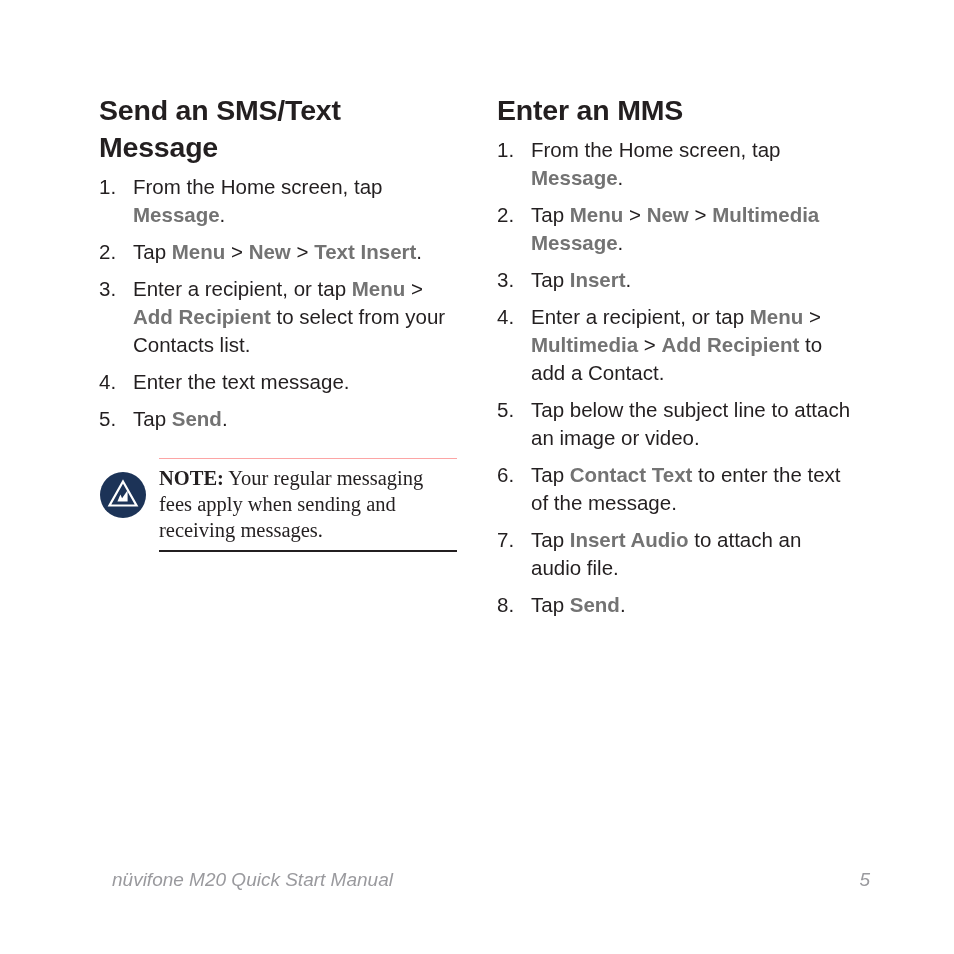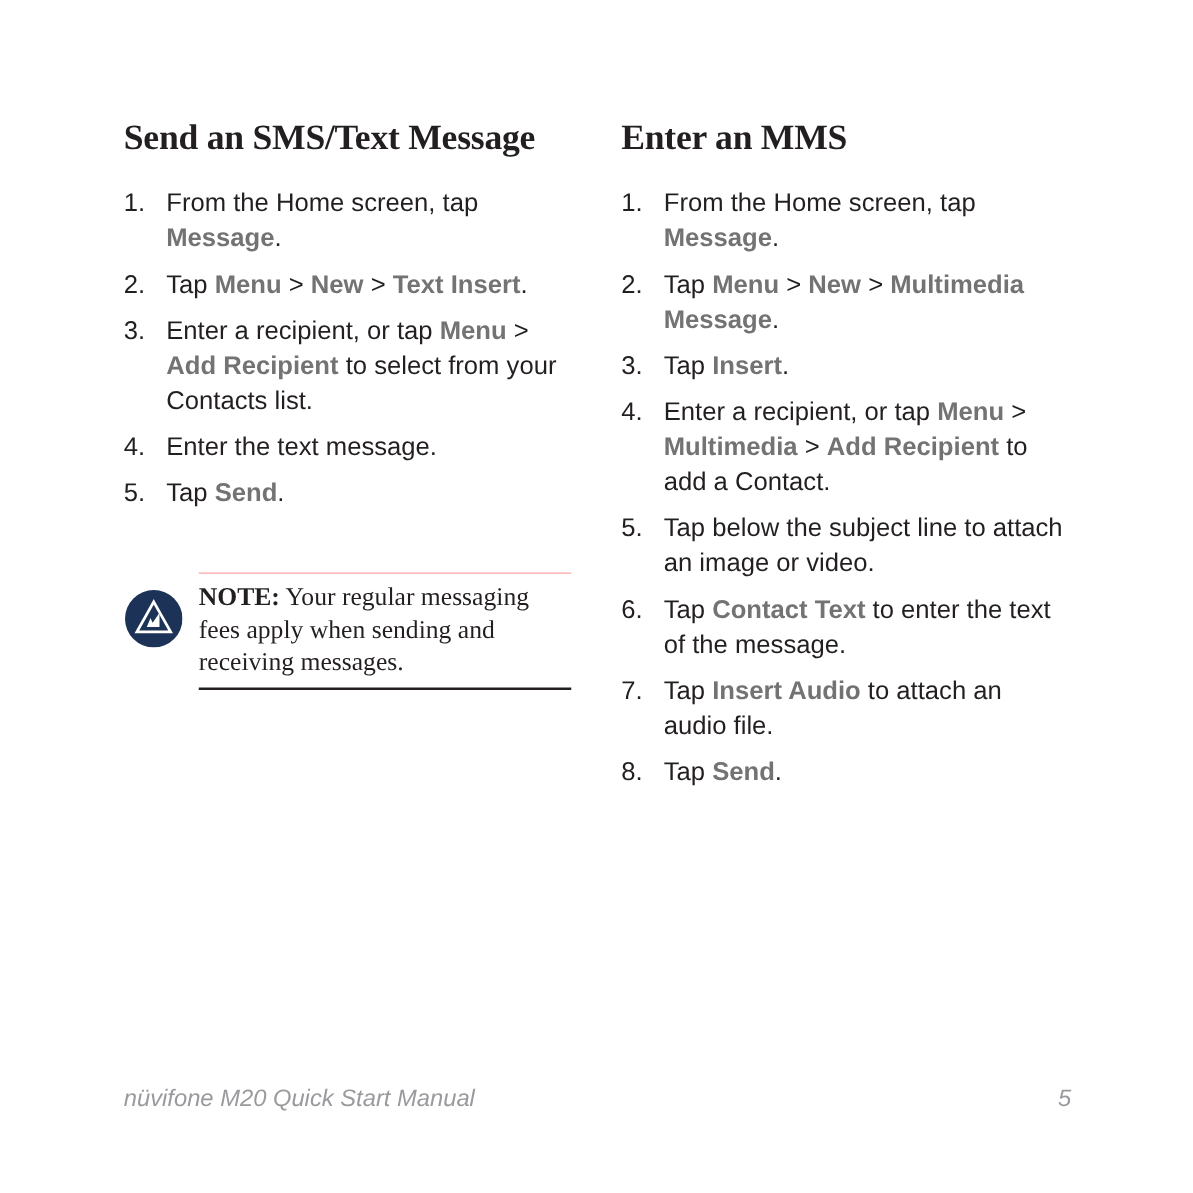--- a/index.html
+++ b/index.html
@@ -26,27 +26,27 @@
   
   .column {
     position: absolute;
     top: 92px;
     width: 360px;
   }
   .col-left  { left: 99px; }
   .col-right { left: 497px; }
 
   h2.section-heading {
-    margin: 0 0 20px 0;
+    margin: 0 0 7px 0;
     font-size: 28.5px;
     line-height: 37px;
     font-weight: bold;
     letter-spacing: -0.2px;
     color: #231f20;
-    font-family: Liberation Serif, serif;
+    font-family: Liberation Sans, sans-serif;
   }
 
   ol.steps {
     list-style: none;
     margin: 0;
     padding: 0;
   }
   ol.steps > li {
     position: relative;
     padding-left: 34px;
@@ -100,21 +100,21 @@
     color: #231f20;
     margin: 0;
   }
   .note-label {
     font-weight: bold;
   }
 
   
   .footer {
     position: absolute;
-    left: 99px;
+    left: 112px;
     top: 868px;
     width: 758px;
     display: flex;
     justify-content: space-between;
     align-items: baseline;
   }
   .footer-title, .footer-page {
     font-family: "Liberation Sans", sans-serif;
     font-style: italic;
     font-size: 19px;

